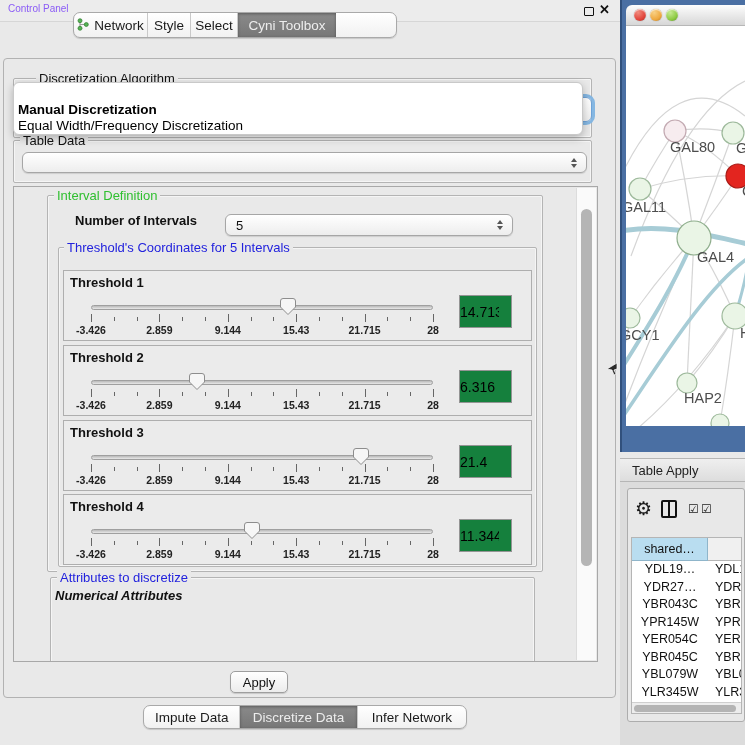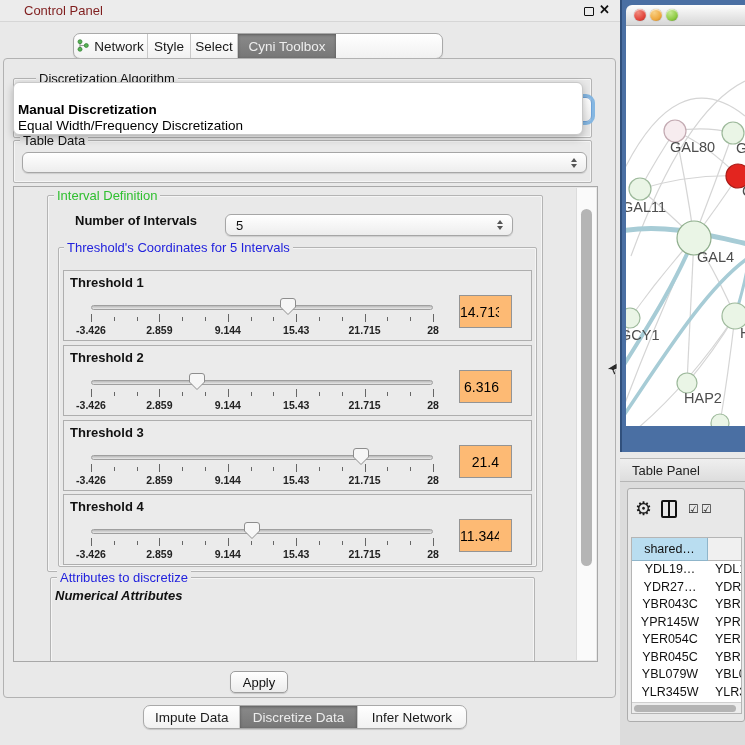--- a/index.html
+++ b/index.html
@@ -4,21 +4,21 @@
 <style>
   * { margin:0; padding:0; box-sizing:border-box; }
   html,body { width:745px; height:745px; }
   body { font-family:"Liberation Sans", sans-serif; background:#e9e9e9; position:relative;
          width:745px; height:745px; overflow:hidden; color:#111; }
   .abs { position:absolute; }
 
   
   #titlebar { left:0; top:0; width:620px; height:22px; background:#ececec;
               border-bottom:1px solid #d6d6d6; }
-  #titlebar .wtitle { position:absolute; left:24px; top:3px; font-size:13px; color:#7f1d1d; }
+  #titlebar .wtitle { position:absolute; left:8px; top:3px; font-size:10px; color:#8b5cf6; }
   .float-btn { position:absolute; left:584px; top:7px; width:10px; height:9px;
                border:1.5px solid #111; border-radius:1px; }
   .close-btn { position:absolute; left:599px; top:2px; font-size:13px; font-weight:bold; color:#111; }
 
   
   .segbar { display:flex; border:1px solid #a9a9a9; border-radius:7px; overflow:hidden;
             background:linear-gradient(#ffffff,#f1f1f1); height:26px;
             box-shadow:0 1px 1px rgba(0,0,0,.15); }
   .seg { display:flex; align-items:center; justify-content:center; font-size:13.5px;
          color:#1a1a1a; border-right:1px solid #c9c9c9; height:100%; }
@@ -74,22 +74,22 @@
   .handle { position:absolute; top:1px; transform:translateX(-50%); }
   .ticks { position:absolute; left:0; right:0; top:17px; height:9px; }
   .tick { position:absolute; top:3px; width:1px; height:4px; background:#666; }
   .tick.major { top:0; height:8px; }
   .scale { position:absolute; left:0; right:0; top:27px; height:13px; font-size:10.5px; color:#222; }
   .scale span { position:absolute; transform:translateX(-50%); white-space:nowrap; font-weight:600; }
   .scale span:nth-child(1){left:0%} .scale span:nth-child(2){left:20%}
   .scale span:nth-child(3){left:40%} .scale span:nth-child(4){left:60%}
   .scale span:nth-child(5){left:80%} .scale span:nth-child(6){left:100%}
   .thr-value { position:absolute; left:395px; top:24px; width:53px; height:33px;
-               border:1px solid #949494; background:#fdba74; font-family:"Liberation Sans",sans-serif;
-               font-size:14px; text-align:right; padding-right:12px; }
+               border:1px solid #949494; background:#15803d; font-family:"Liberation Sans",sans-serif;
+               font-size:14px; text-align:left; padding-right:12px; }
 
   
   #attr-list { position:absolute; left:48px; top:421px; width:468px; height:52px;
                background:#fff; border:1px solid #9c9c9c; overflow:hidden; font-size:13px; }
   #attr-list .li { position:absolute; left:8px; height:17px; line-height:17px; white-space:nowrap; }
 
   .push-btn { position:absolute; background:linear-gradient(#ffffff,#ececec);
               border:1px solid #9e9e9e; border-radius:5px; font-size:13px;
               display:flex; align-items:center; justify-content:center;
               box-shadow:0 1px 1px rgba(0,0,0,.15); }
@@ -137,21 +137,21 @@
 </style>
 </head>
 <body>
 
 <div class="abs" id="titlebar">
   <span class="wtitle">Control Panel</span>
   <span class="float-btn"></span>
   <span class="close-btn">✕</span>
 </div>
 
-<div class="abs segbar" style="left:73px; top:33px; width:370px;">
+<div class="abs segbar" style="left:73px; top:12px; width:324px;">
   <div class="seg" style="width:74px;">
     <span class="net-ico">
       <svg width="12" height="13" viewBox="0 0 12 13">
         <line x1="3" y1="3" x2="3" y2="10" stroke="#9a9a9a" stroke-width="1.2"></line>
         <line x1="3" y1="6.5" x2="9" y2="6.5" stroke="#9a9a9a" stroke-width="1.2"></line>
         <circle cx="3" cy="2.7" r="2" fill="#57b356" stroke="#2e7d2e" stroke-width=".7"></circle>
         <circle cx="3" cy="10.3" r="2" fill="#57b356" stroke="#2e7d2e" stroke-width=".7"></circle>
         <circle cx="9.3" cy="6.5" r="2" fill="#57b356" stroke="#2e7d2e" stroke-width=".7"></circle>
       </svg>
     </span>
@@ -451,21 +451,21 @@
       <text x="-4" y="186">GAL11</text>
       <text x="71" y="236">GAL4</text>
       <text x="-6" y="314">GCY1</text>
       <text x="114" y="312">H</text>
       <text x="58" y="377">HAP2</text>
     </g>
   </svg>
 </div>
 
 <div class="abs" id="tp-bar">
-  <span>Table Panel</span>
+  <span>Table Apply</span>
 </div>
 <div class="abs" id="tp-bg"></div>
 <div class="abs" id="tp-box">
   <span class="gear">⚙</span>
   <span class="colico"></span>
   <span class="cbico" style="left:60px;">☑</span>
   <span class="cbico" style="left:73px;">☑</span>
 
   <div id="tp-table">
     <div class="th-row">

